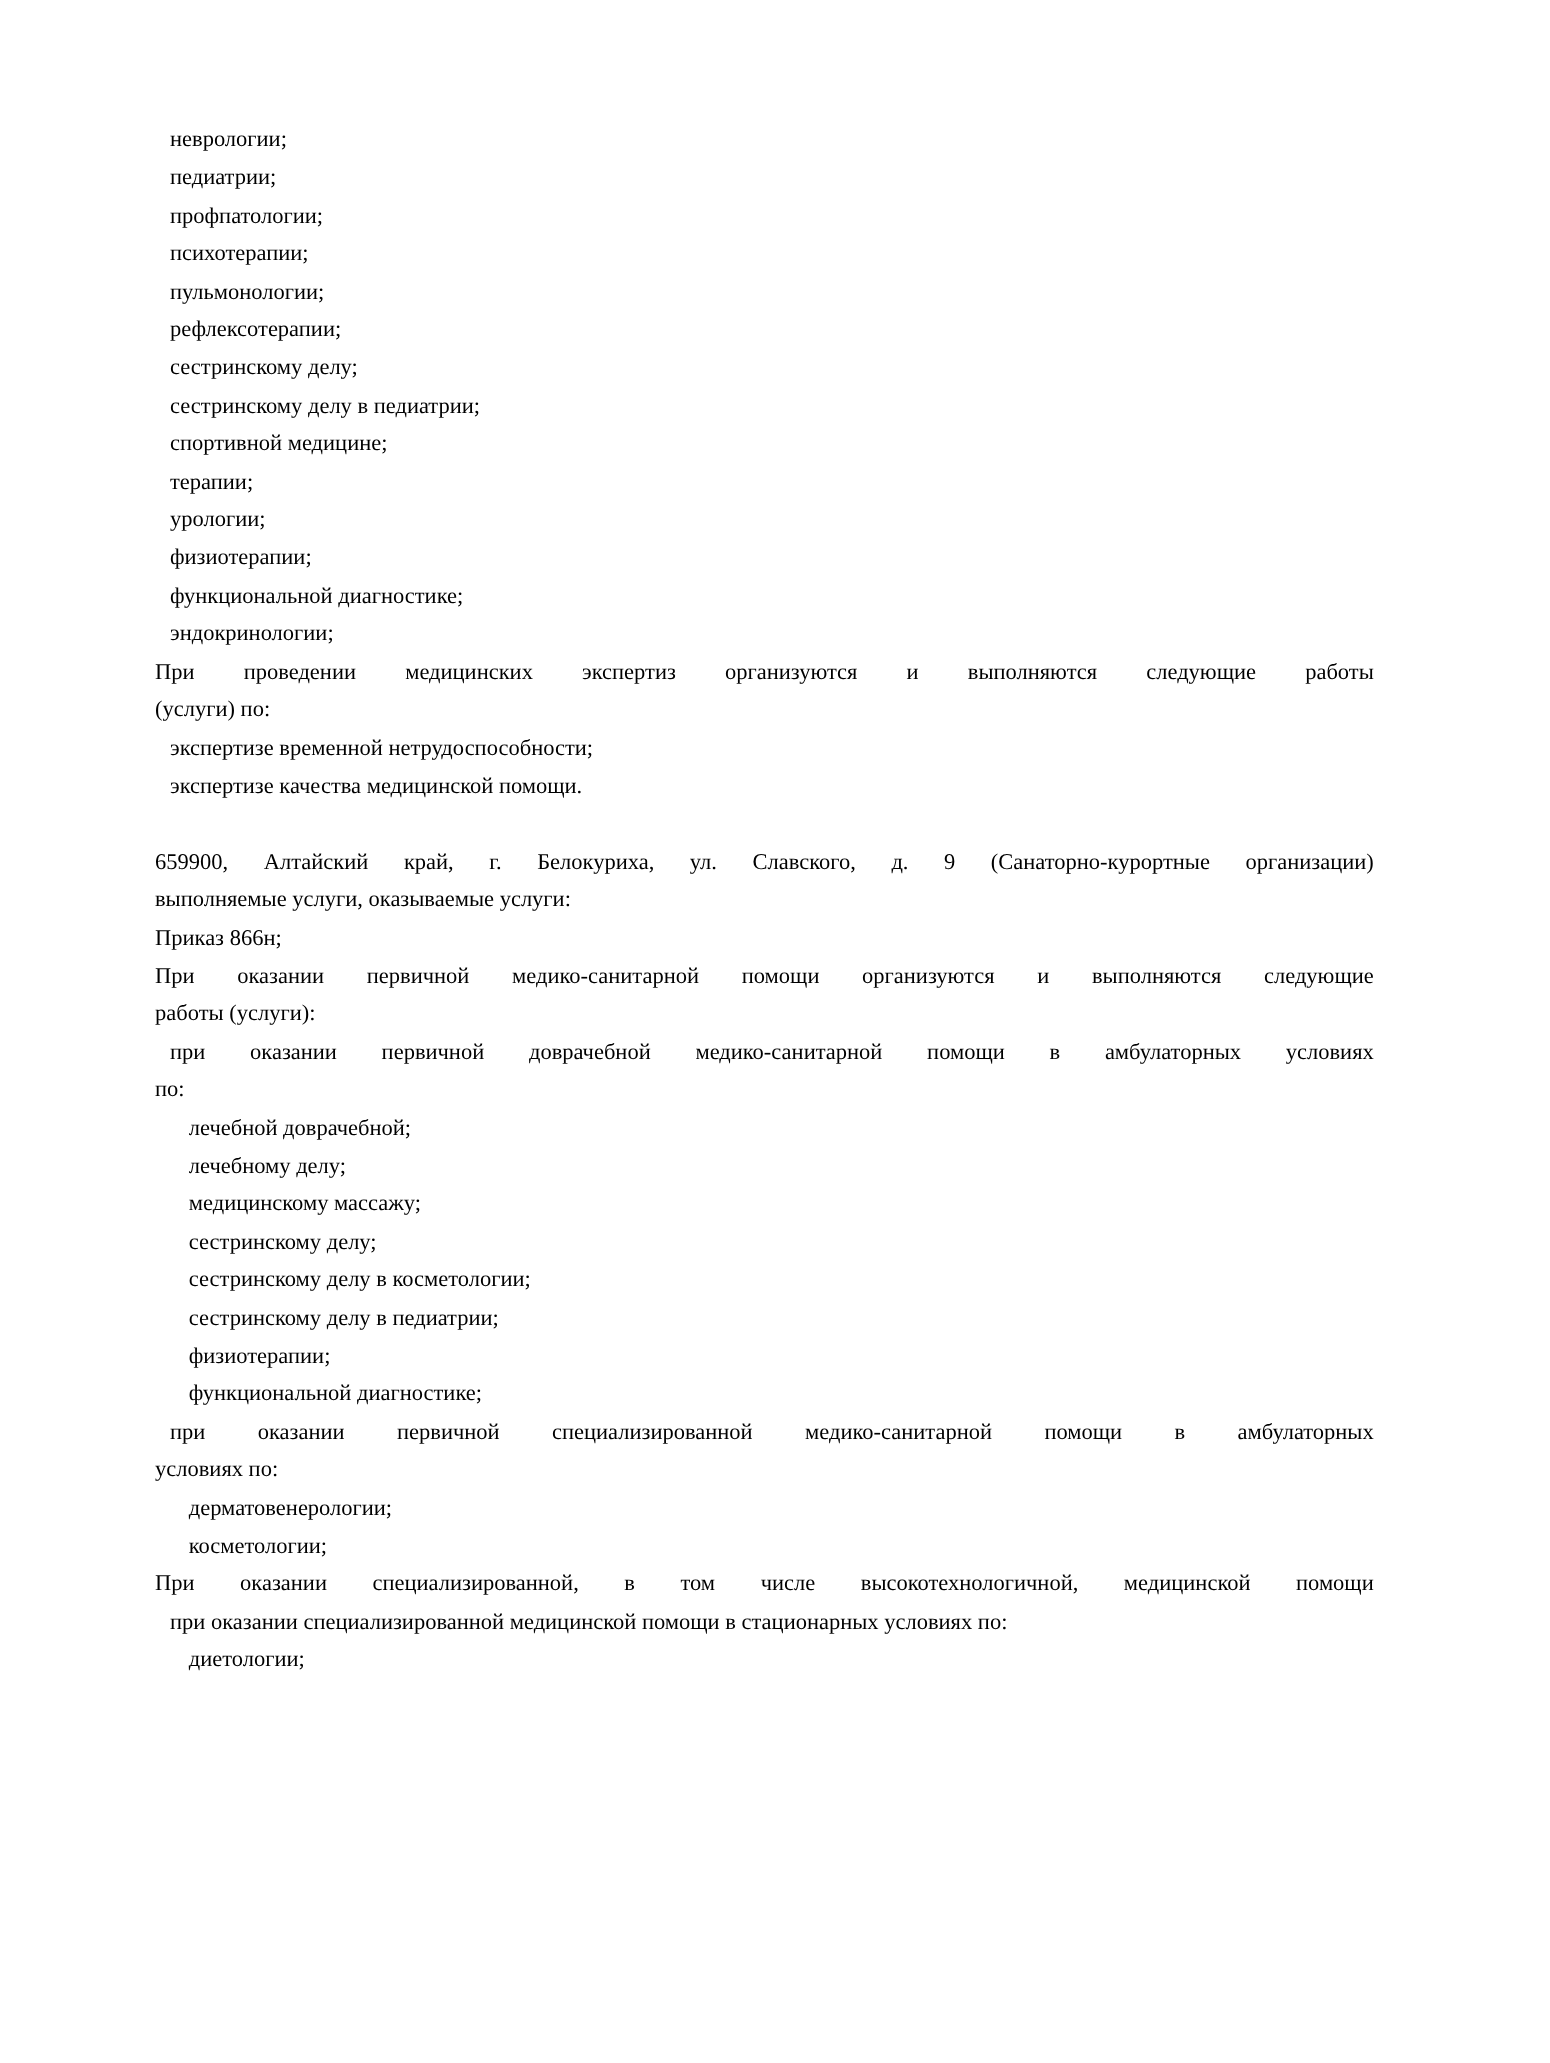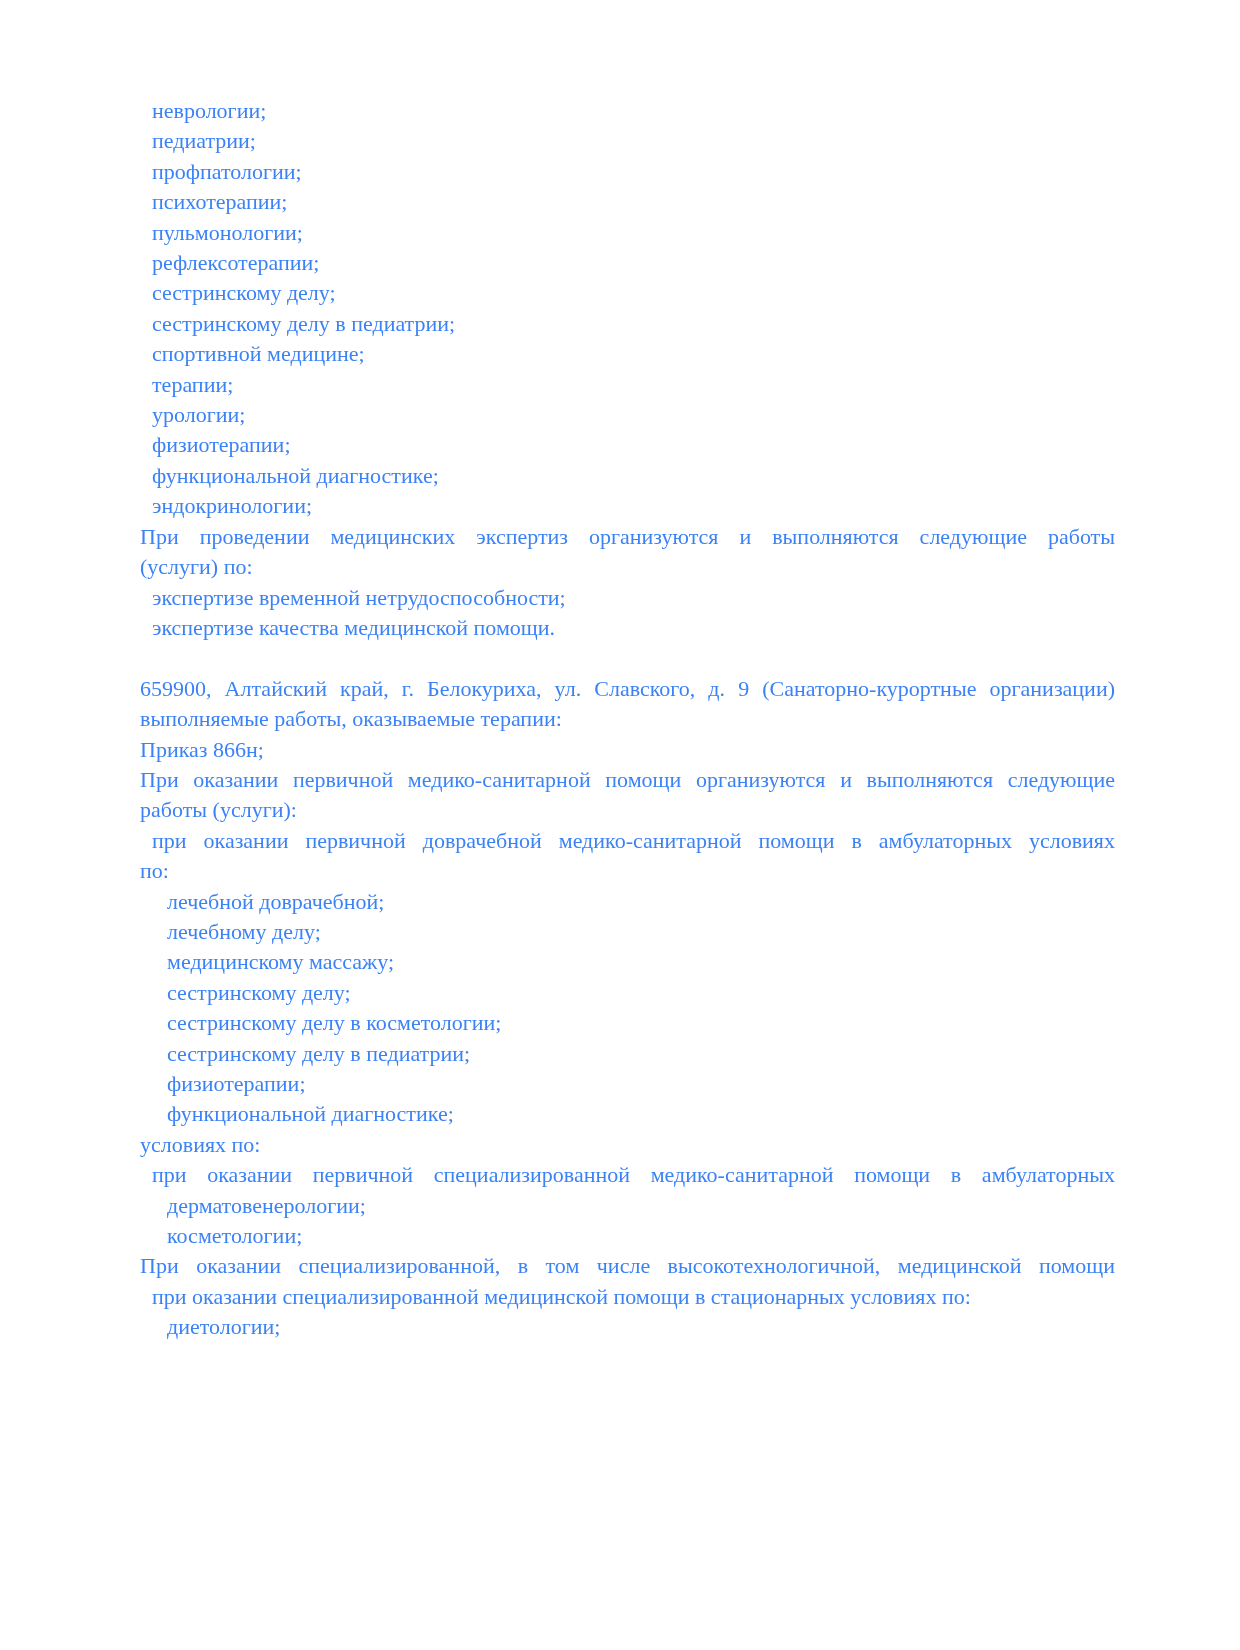--- a/index.html
+++ b/index.html
@@ -9,27 +9,27 @@
   }
   .page {
     position: relative;
     width: 1240px;
     height: 1650px;
     background: #ffffff;
     overflow: hidden;
   }
   .doc {
     position: absolute;
-    left: 140px;
+    left: 124px;
     top: 96px;
     width: 975px;
     font-family: "Liberation Serif", "DejaVu Serif", serif;
-    font-size: 22px;
+    font-size: 18px;
     line-height: 30.4px;
-    color: #3b82f6;
+    color: #000000;
   }
   .line {
     min-height: 30.4px;
   }
   .indent-0 { padding-left: 0; }
   .indent-1 { padding-left: 12px; }
   .indent-2 { padding-left: 27px; }
   .justify {
     text-align: justify;
     text-align-last: justify;
@@ -56,35 +56,35 @@
       <div class="line indent-1">урологии;</div>
       <div class="line indent-1">физиотерапии;</div>
       <div class="line indent-1">функциональной диагностике;</div>
       <div class="line indent-1">эндокринологии;</div>
       <div class="line indent-0 justify">При проведении медицинских экспертиз организуются и выполняются следующие работы</div>
       <div class="line indent-0">(услуги) по:</div>
       <div class="line indent-1">экспертизе временной нетрудоспособности;</div>
       <div class="line indent-1">экспертизе качества медицинской помощи.</div>
       <div class="line indent-0 spacer"></div>
       <div class="line indent-0 justify">659900, Алтайский край, г. Белокуриха, ул. Славского, д. 9 (Санаторно-курортные организации)</div>
-      <div class="line indent-0">выполняемые работы, оказываемые терапии:</div>
+      <div class="line indent-0">выполняемые услуги, оказываемые услуги:</div>
       <div class="line indent-0">Приказ 866н;</div>
       <div class="line indent-0 justify">При оказании первичной медико-санитарной помощи организуются и выполняются следующие</div>
       <div class="line indent-0">работы (услуги):</div>
       <div class="line indent-1 justify">при оказании первичной доврачебной медико-санитарной помощи в амбулаторных условиях</div>
       <div class="line indent-0">по:</div>
       <div class="line indent-2">лечебной доврачебной;</div>
       <div class="line indent-2">лечебному делу;</div>
       <div class="line indent-2">медицинскому массажу;</div>
       <div class="line indent-2">сестринскому делу;</div>
       <div class="line indent-2">сестринскому делу в косметологии;</div>
       <div class="line indent-2">сестринскому делу в педиатрии;</div>
       <div class="line indent-2">физиотерапии;</div>
       <div class="line indent-2">функциональной диагностике;</div>
+      <div class="line indent-1 justify">при оказании первичной специализированной медико-санитарной помощи в амбулаторных</div>
       <div class="line indent-0">условиях по:</div>
-      <div class="line indent-1 justify">при оказании первичной специализированной медико-санитарной помощи в амбулаторных</div>
       <div class="line indent-2">дерматовенерологии;</div>
       <div class="line indent-2">косметологии;</div>
       <div class="line indent-0 justify">При оказании специализированной, в том числе высокотехнологичной, медицинской помощи</div>
       <div class="line indent-1">при оказании специализированной медицинской помощи в стационарных условиях по:</div>
       <div class="line indent-2">диетологии;</div>
     </div>
 </div>
 
 </body></html>

